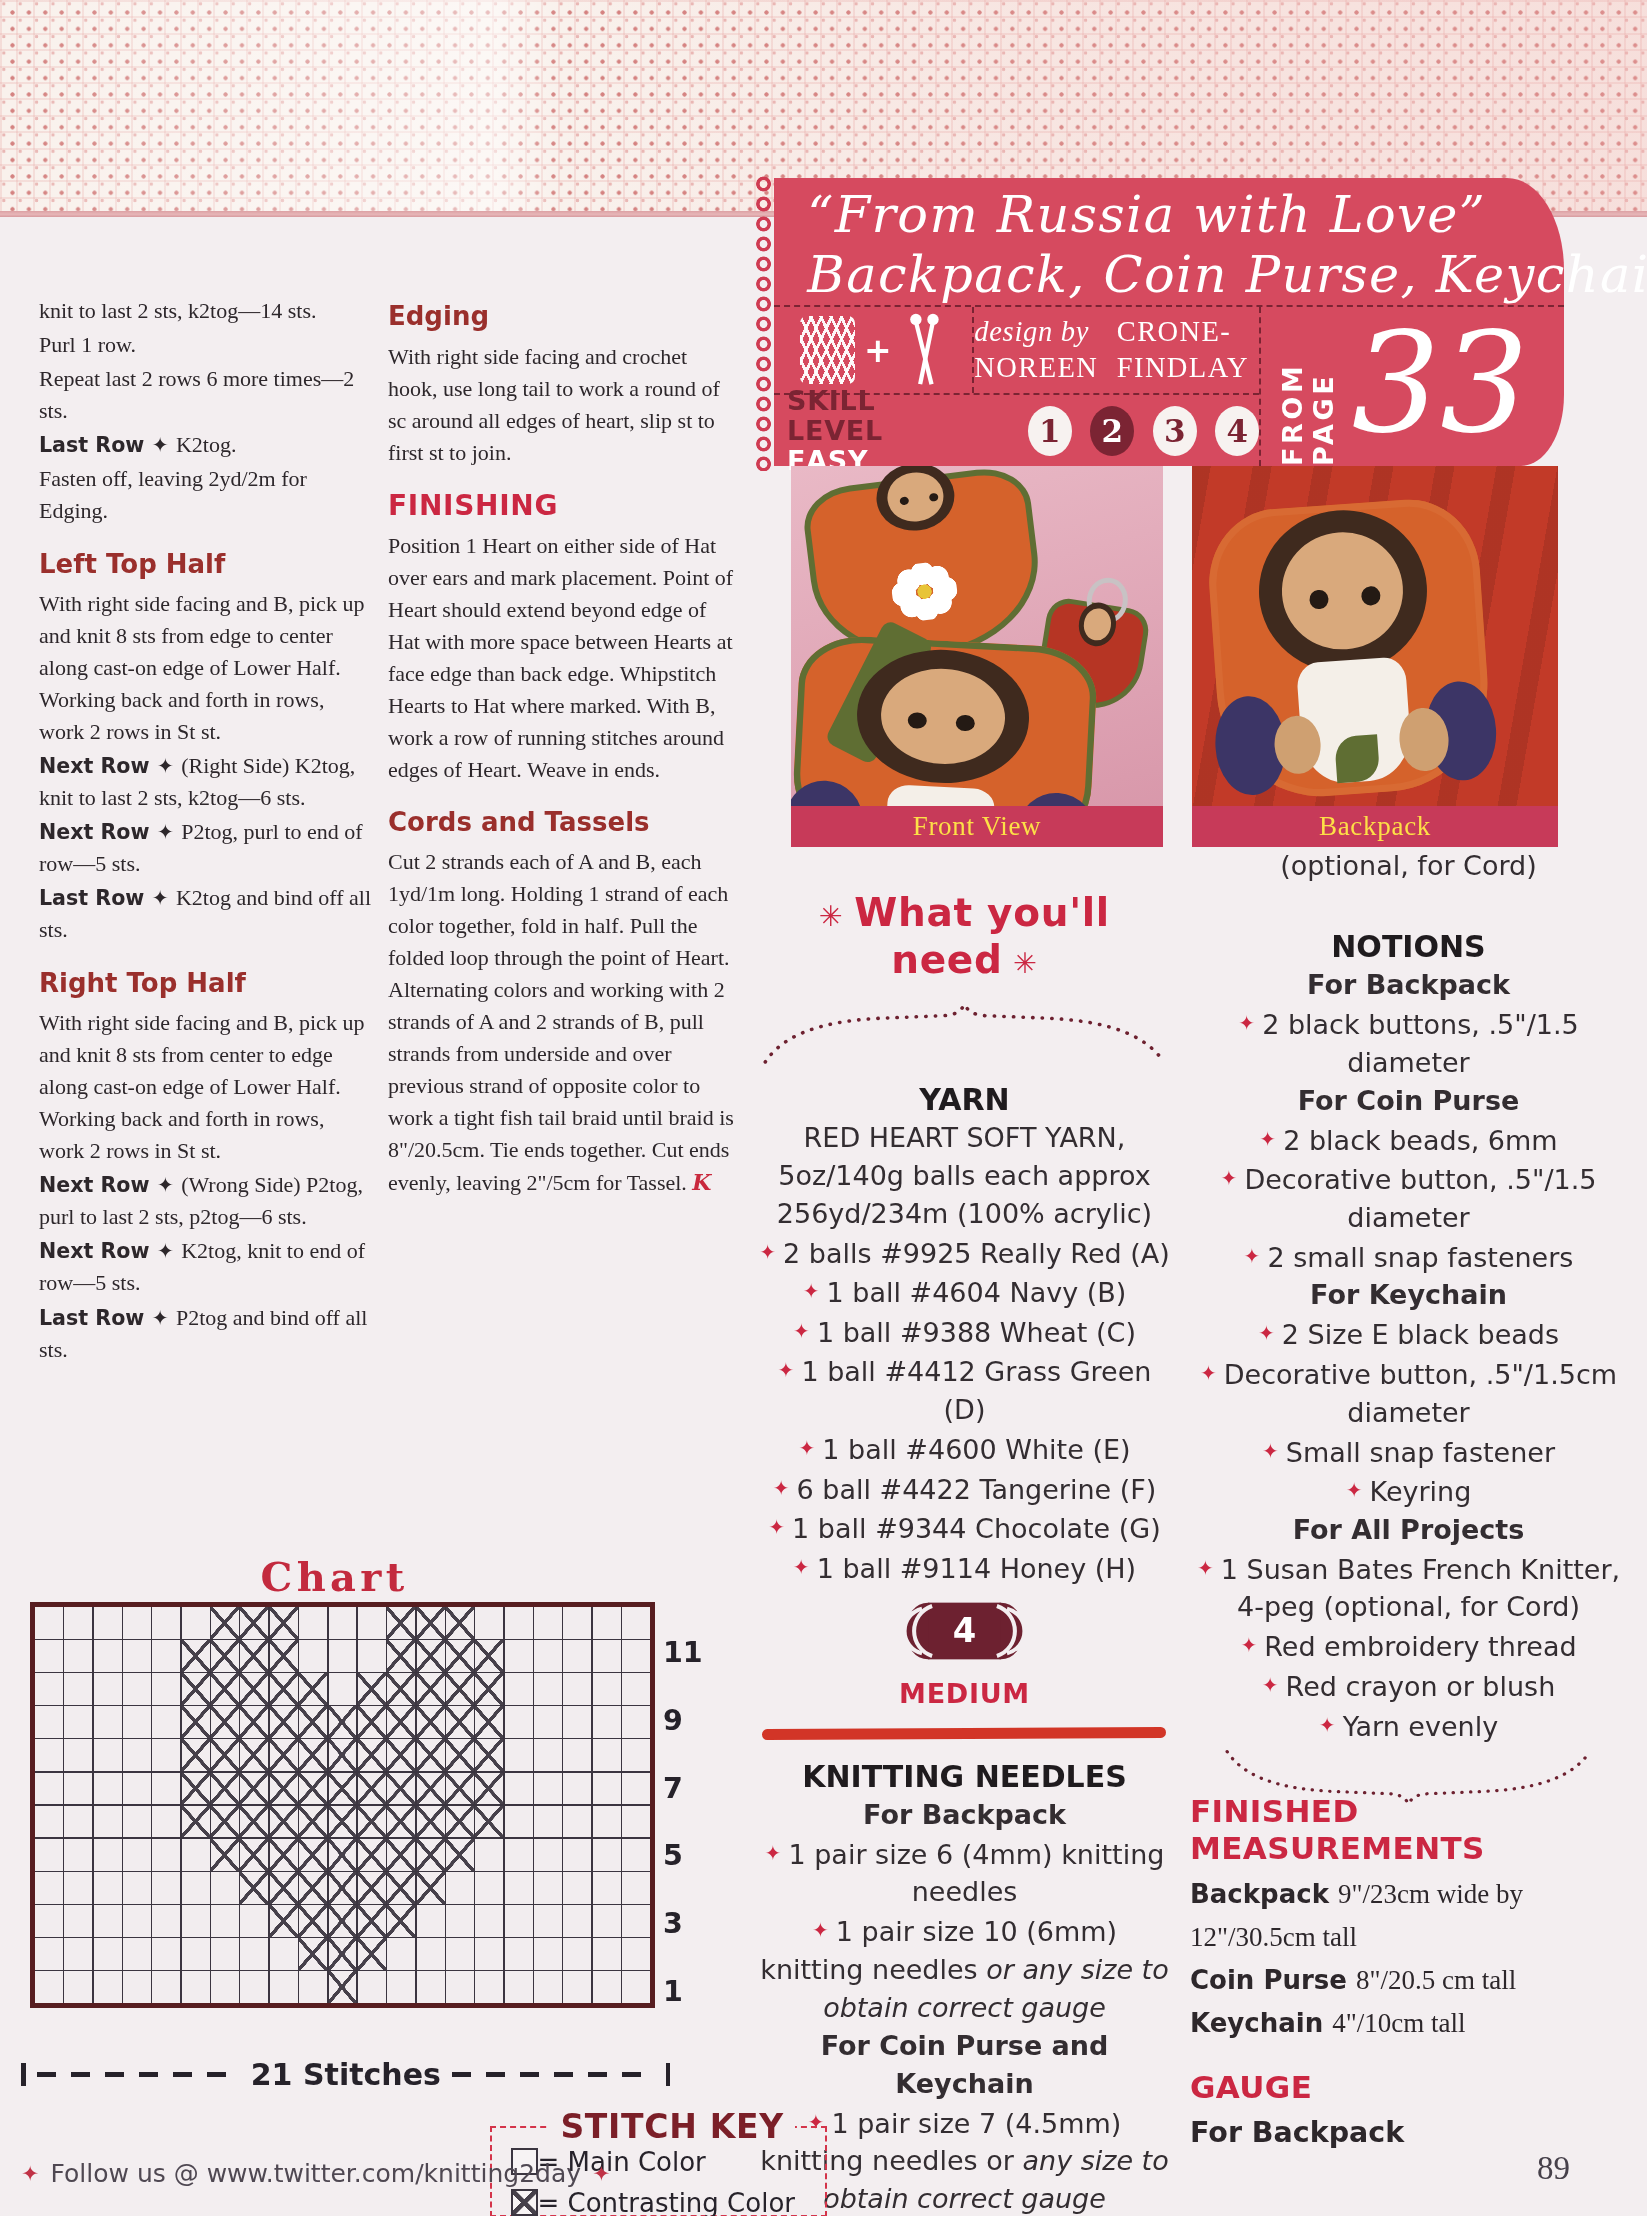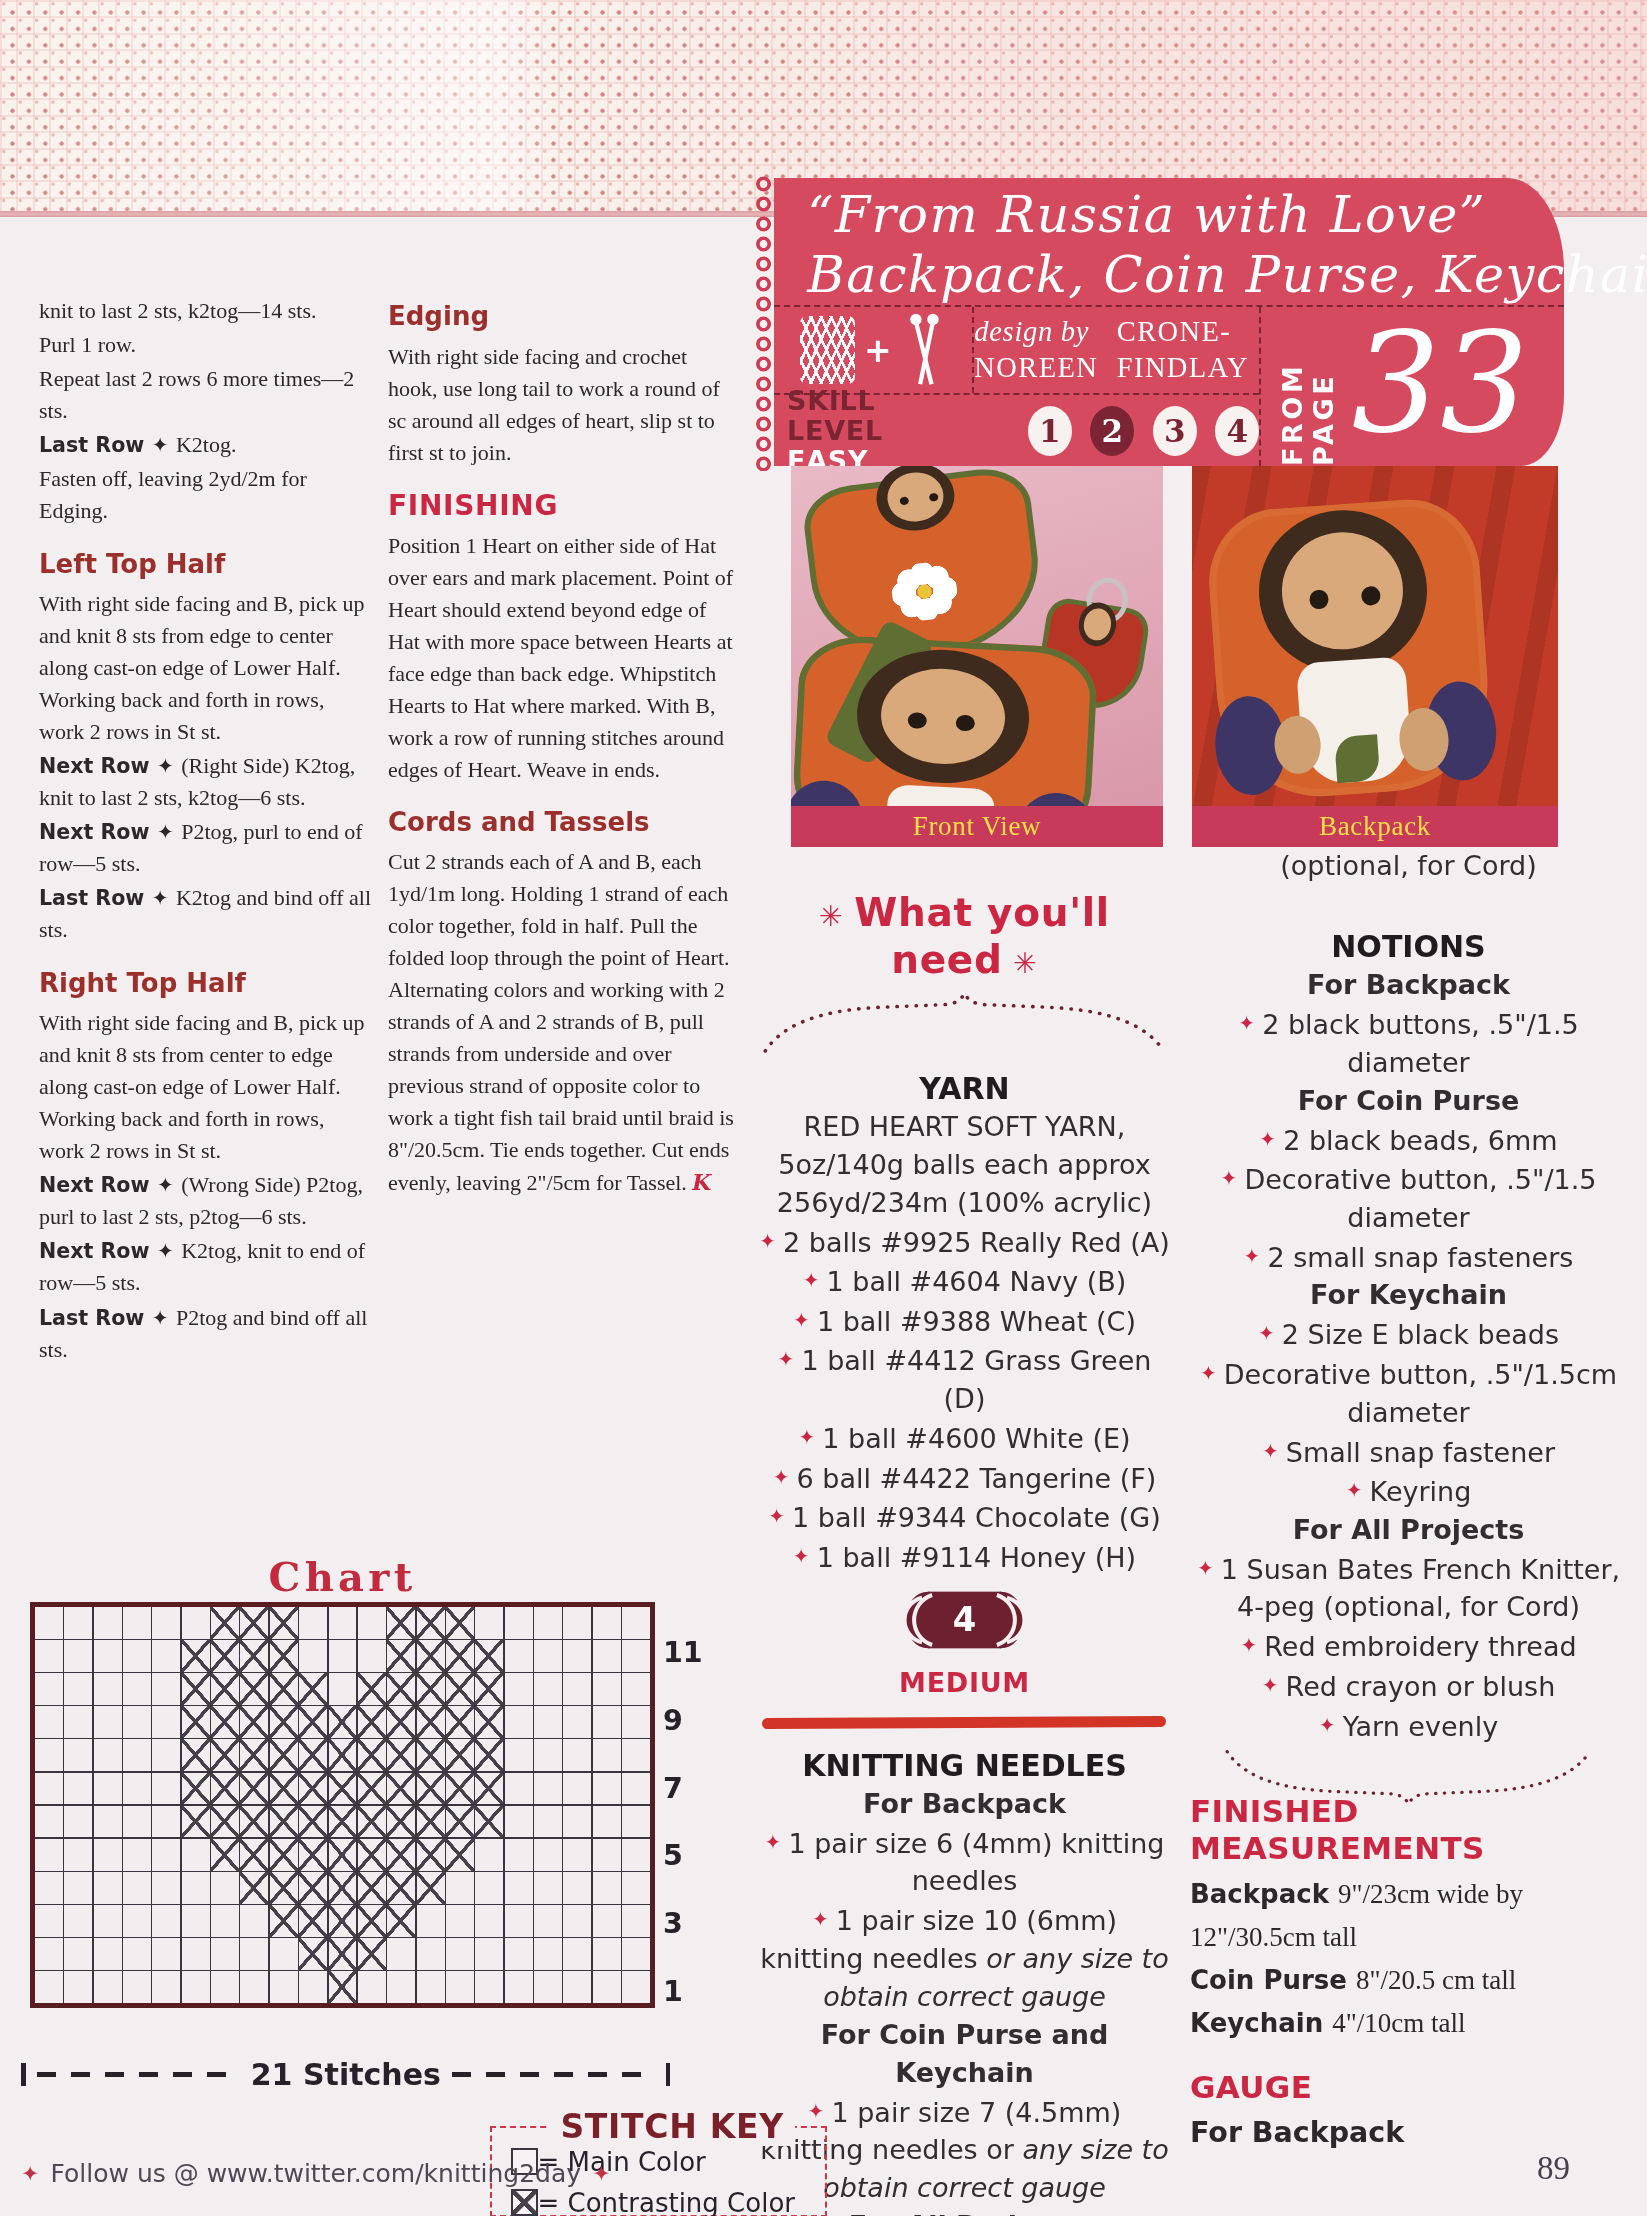--- a/index.html
+++ b/index.html
@@ -114,21 +114,21 @@
     background:#d5622b;border-radius:26% 26% 38% 38%;box-shadow:0 0 0 7.1px #d86a33 inset;}
   .pack2 .knit-face{left:18%;top:2%;width:62%;height:56%;font-size:20px;}
   .pack2 .bib{left:30%;bottom:4%;width:40%;height:42%;}
   .hand-l{position:absolute;left:20%;bottom:8%;width:17%;height:20%;background:#cfa071;border-radius:50%;}
   .hand-r{position:absolute;right:16%;bottom:6%;width:18%;height:22%;background:#cfa071;border-radius:50%;}
   .leaf{position:absolute;left:42%;bottom:4%;width:16%;height:16%;background:#5f6e33;border-radius:50% 0;}
 
   
   .mat{position:absolute;left:758px;top:891px;width:413px;text-align:center;
     font-family:"DejaVu Sans",sans-serif;font-size:27px;line-height:38px;color:#332d31;}
-  .mat-header{font-size:39px;line-height:43px;font-weight:bold;color:#cb2742;margin-bottom:6px;letter-spacing:0.7px;}
+  .mat-header{font-size:39px;line-height:43px;font-weight:bold;color:#cb2742;margin-bottom:17px;letter-spacing:0.7px;}
   .orn{font-size:28.5px;color:#cb2742;}
   .brace{margin:4.3px 0 1.4px 0;}
   .sec-head{font-weight:bold;font-size:30px;color:#1f1b1e;margin-top:5.7px;}
   .group-head{font-weight:bold;}
   .di{color:#cb2742;font-size:20px;margin-right:7.1px;vertical-align:3.6px;}
   .skein-wrap{margin:10px 0 0 0;}
   .medium{font-weight:bold;color:#cb2742;letter-spacing:0.7px;}
   .torn{height:11.4px;background:#d23527;border-radius:6.4px/60%;margin:14.2px 4.3px 18.5px 4.3px;transform:rotate(-.3deg);}
 
   
@@ -136,21 +136,21 @@
     font-family:"DejaVu Sans",sans-serif;font-size:27px;line-height:38px;color:#332d31;}
   .fm{position:absolute;left:1190px;top:1793px;width:447px;font-size:27px;line-height:43px;
     font-family:"Liberation Serif",serif;color:#2d272b;}
   .fm-head{font-family:"DejaVu Sans",sans-serif;font-weight:bold;font-size:31px;line-height:37px;
     color:#cb2742;letter-spacing:0.4px;margin-bottom:5.7px;}
   .fm .b{font-family:"DejaVu Sans",sans-serif;font-weight:bold;font-size:26px;}
   .gauge-head{margin-top:24px;}
   .gauge-line{font-family:"DejaVu Sans",sans-serif;font-weight:bold;font-size:28.5px;}
 
   
-  .chart-title{position:absolute;left:30px;top:1553px;width:625px;text-align:center;
+  .chart-title{position:absolute;left:22px;top:1553px;width:625px;text-align:center;
     font-family:"DejaVu Serif",serif;font-weight:bold;font-size:40px;color:#c32a3e;letter-spacing:4.3px;}
   .chart-grid-outer{position:absolute;left:30px;top:1602px;width:625px;height:406px;
     border:5px solid #571d20;box-sizing:border-box;background:#3b3540;}
   .chart-grid{display:grid;width:100%;height:100%;
     grid-template-columns:repeat(21,1fr);grid-template-rows:repeat(12,1fr);gap:1.4px;}
   .cell{background:#f2edef;}
   .cell.x{background-image:
     linear-gradient(to top right, transparent 44.5%, #46404a 45%, #46404a 53%, transparent 53.5%),
     linear-gradient(to bottom right, transparent 44.5%, #46404a 45%, #46404a 53%, transparent 53.5%);
     background-color:#f2edef;}

